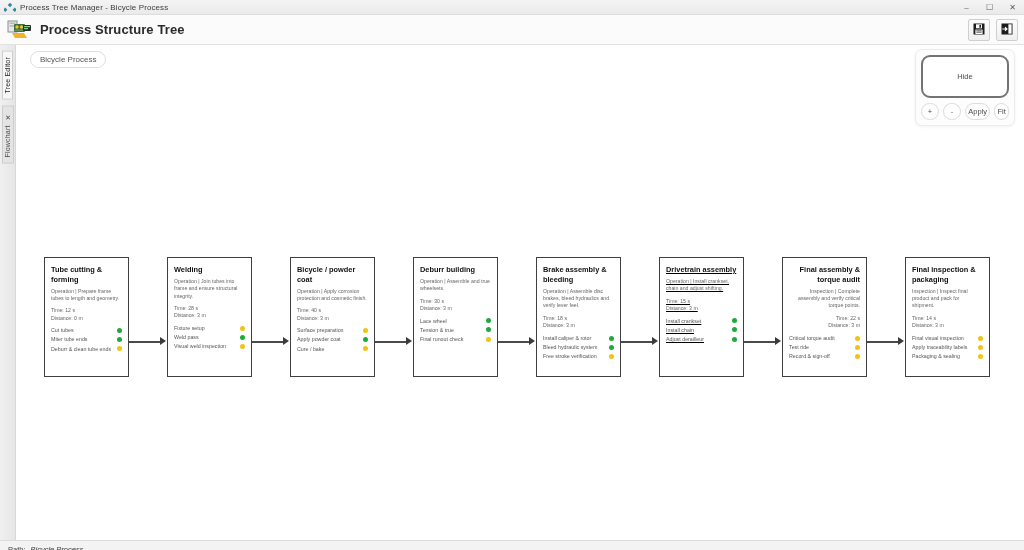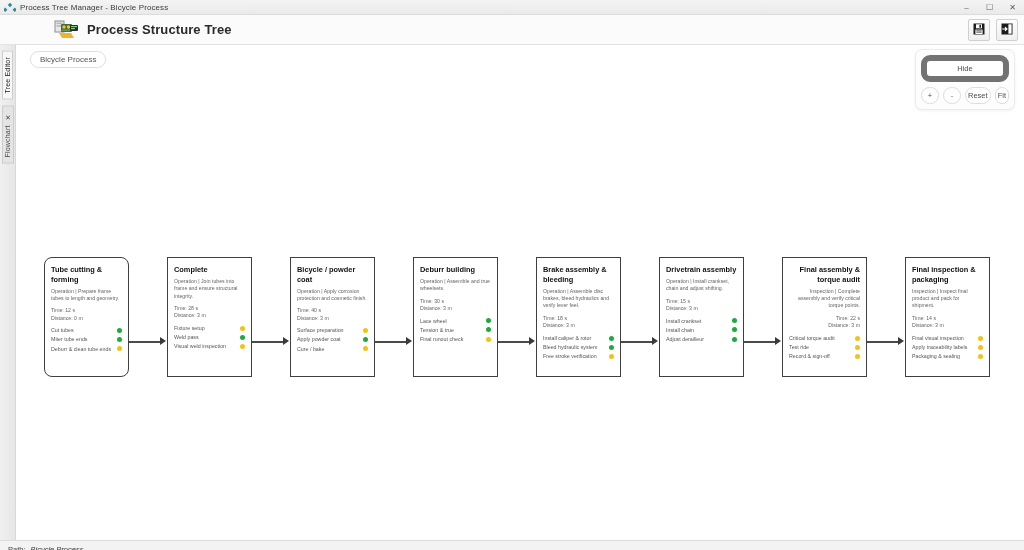--- a/index.html
+++ b/index.html
@@ -25,21 +25,20 @@
   .tb-btn { width: 23px; height: 15px; display: flex; align-items: center; justify-content: center;
             font-size: 8px; color: #5a5a5a; }
 
   
   .appheader {
     height: 30px;
     background: #fbfbfb;
     border-bottom: 1px solid #e3e3e3;
     display: flex; align-items: center;
     position: relative;
-    padding-left: 47px;
   }
   .app-logo { width: 26px; height: 22px; margin-left: 7px; margin-right: 7px; flex: 0 0 auto; }
   .app-title { font-size: 13px; font-weight: bold; color: #2b2b2b; letter-spacing: .1px; }
   .hdr-tools { position: absolute; right: 6px; top: 4px; display: flex; gap: 6px; }
   .tool-btn {
     width: 22px; height: 22px;
     background: linear-gradient(#fdfdfd, #efefef);
     border: 1px solid #cfcfcf; border-radius: 2px;
     display: flex; align-items: center; justify-content: center;
   }
@@ -88,22 +87,22 @@
     position: absolute; right: 9px; top: 4px;
     width: 100px;
     background: #fdfdfd;
     border: 1px solid #ececec; border-radius: 7px;
     padding: 5px;
     box-shadow: 0 1px 3px rgba(0,0,0,.06);
   }
   .zp-wide {
     display: block; width: 100%;
     font-size: 7.5px; color: #4d4d4d; text-align: center;
-    border: 6px solid #737373; border-radius: 9px;
-    background: #fff; padding: 3px 0;
+    border: 2px solid #737373; border-radius: 9px;
+    background: #fff; padding: 15px 0;
   }
   .zp-row { display: flex; gap: 4px; margin-top: 5px; }
   .zp-btn {
     font-size: 7.5px; color: #4d4d4d; text-align: center;
     border: 1px solid #dcdcdc; border-radius: 9px;
     background: #fff; padding: 3px 0;
   }
   .zp-btn.sm { width: 18px; flex: 0 0 18px; }
   .zp-btn.md { flex: 1 1 auto; }
 
@@ -239,27 +238,27 @@
 
     <div class="crumbs">
       <div class="crumb">Bicycle Process</div>
     </div>
 
     <div class="zoompanel">
       <div class="zp-wide">Hide</div>
       <div class="zp-row">
         <div class="zp-btn sm">+</div>
         <div class="zp-btn sm">-</div>
-        <div class="zp-btn md">Reset</div>
+        <div class="zp-btn md">Apply</div>
         <div class="zp-btn md">Fit</div>
       </div>
     </div>
 
     <div class="flow" id="flow">
-        <div class="node" style="border-color: rgb(63, 63, 63); border-radius: 8px;">
+        <div class="node" style="border-color: rgb(63, 63, 63);">
           <div class="node-title">Tube cutting &amp; forming</div>
           <div class="node-desc">Operation | Prepare frame tubes to length and geometry.</div>
           <div class="node-metrics">
             <div>Time: 12 s</div>
             <div>Distance: 0 m</div>
           </div>
           <div class="node-items">
             <div class="node-item">
               <span class="node-item-label">Cut tubes</span>
               <span class="dot" style="background: rgb(31, 170, 60);"></span>
@@ -272,21 +271,21 @@
               <span class="node-item-label">Deburr &amp; clean tube ends</span>
               <span class="dot" style="background: rgb(242, 195, 20);"></span>
             </div>
           </div>
         </div>
         <div class="connector">
           <div class="line" style="background: rgb(74, 74, 74);"></div>
           <div class="head"></div>
         </div>
         <div class="node" style="border-color: rgb(63, 63, 63);">
-          <div class="node-title">Complete</div>
+          <div class="node-title">Welding</div>
           <div class="node-desc">Operation | Join tubes into frame and ensure structural integrity.</div>
           <div class="node-metrics">
             <div>Time: 28 s</div>
             <div>Distance: 3 m</div>
           </div>
           <div class="node-items">
             <div class="node-item">
               <span class="node-item-label">Fixture setup</span>
               <span class="dot" style="background: rgb(242, 195, 20);"></span>
             </div>
@@ -375,21 +374,21 @@
             <div class="node-item">
               <span class="node-item-label">Free stroke verification</span>
               <span class="dot" style="background: rgb(242, 195, 20);"></span>
             </div>
           </div>
         </div>
         <div class="connector">
           <div class="line" style="background: rgb(74, 74, 74);"></div>
           <div class="head"></div>
         </div>
-        <div class="node" style="border-color: rgb(63, 63, 63);">
+        <div class="node" style="border-color: rgb(63, 63, 63); text-decoration: underline;">
           <div class="node-title">Drivetrain assembly</div>
           <div class="node-desc">Operation | Install crankset, chain and adjust shifting.</div>
           <div class="node-metrics">
             <div>Time: 15 s</div>
             <div>Distance: 3 m</div>
           </div>
           <div class="node-items">
             <div class="node-item">
               <span class="node-item-label">Install crankset</span>
               <span class="dot" style="background: rgb(31, 170, 60);"></span>

